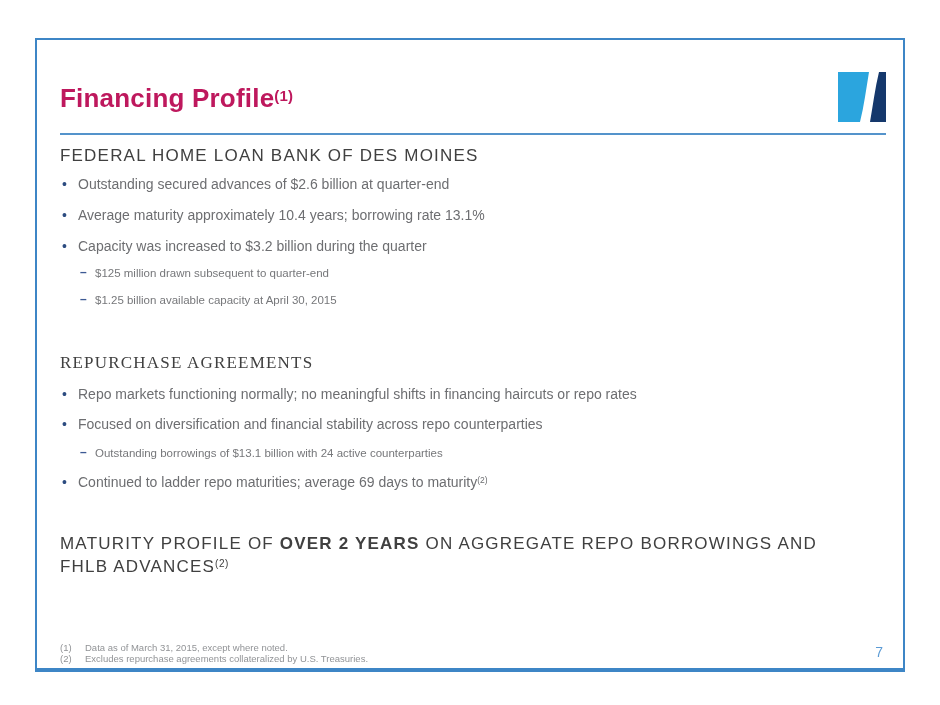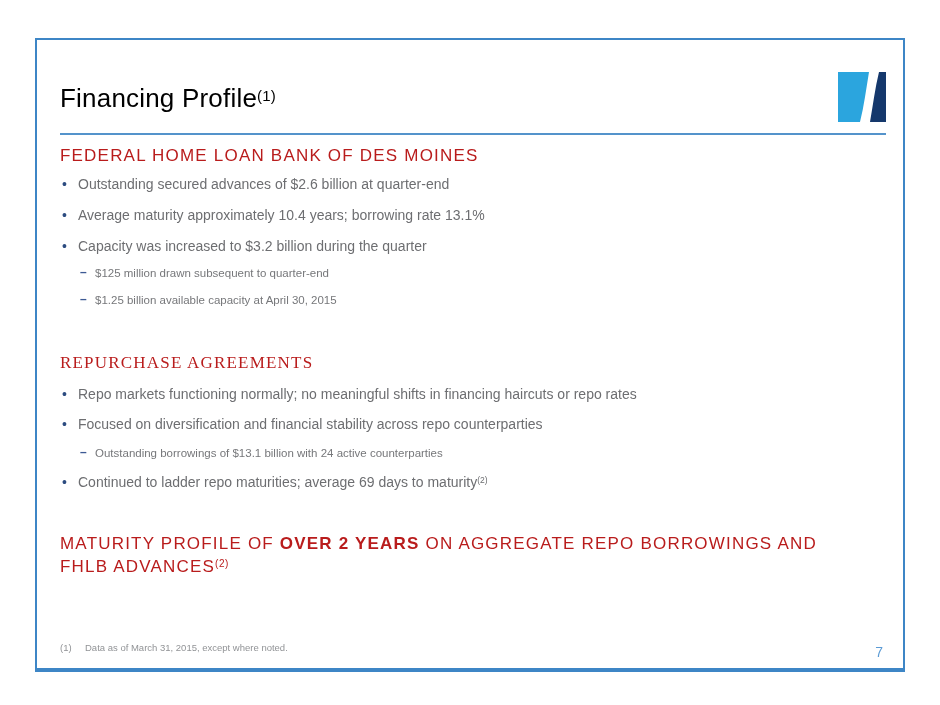--- a/index.html
+++ b/index.html
@@ -7,35 +7,35 @@
 
   .frame{
     position:absolute;left:35px;top:38px;width:870px;height:634px;
     box-sizing:border-box;background:#ffffff;
     border:2px solid #3E86C6;border-bottom-width:4px;
   }
   .frame-inner{position:absolute;left:0;top:0;right:0;bottom:0;}
 
   .title{
     position:absolute;left:23px;top:42px;
-    font-size:26px;line-height:32px;color:#000000;font-weight:400;
+    font-size:26px;line-height:32px;color:#be185d;font-weight:700;
     letter-spacing:0.2px;
   }
   .title sup{font-size:15px;line-height:0;vertical-align:6px;}
 
   .logo{position:absolute;top:32px;right:17px;width:48px;height:50px;}
 
   .title-rule{
     position:absolute;left:23px;right:17px;top:93px;height:2px;
     background:#5493CB;border:none;margin:0;
   }
 
   .section-heading{
     position:absolute;left:23px;
-    font-size:17px;line-height:23px;color:#b91c1c;
+    font-size:17px;line-height:23px;color:#404040;
     letter-spacing:1.2px;font-weight:400;
   }
   .section-heading .bold{font-weight:700;}
   .section-heading sup{font-size:10px;line-height:0;vertical-align:5px;letter-spacing:0.5px;}
 
   .bullet-row{position:absolute;left:25px;font-size:14px;line-height:18px;color:#6D6E71;}
   .bullet-row .marker{
     position:absolute;left:0;top:0;color:#2C4C80;font-size:14px;
   }
   .bullet-row .txt{display:inline-block;padding-left:16px;}
@@ -127,17 +127,20 @@
     </div>
 
     <div class="section-heading" id="s3-heading">
       <span>MATURITY PROFILE OF </span><span class="bold">OVER 2 YEARS</span><span> ON AGGREGATE REPO BORROWINGS AND</span><br>
       <span>FHLB ADVANCES</span><sup>(2)</sup>
     </div>
 
     <div class="footnote-row" id="fn-1">
       <span class="fn-label">(1)</span><span>Data as of March 31, 2015, except where noted.</span>
     </div>
+    <div class="footnote-row" id="fn-2">
+      <span class="fn-label">(2)</span><span>Excludes repurchase agreements collateralized by U.S. Treasuries.</span>
+    </div>
 
     <div class="page-number">7</div>
 
   </div>
 </div>
 
 </body></html>

